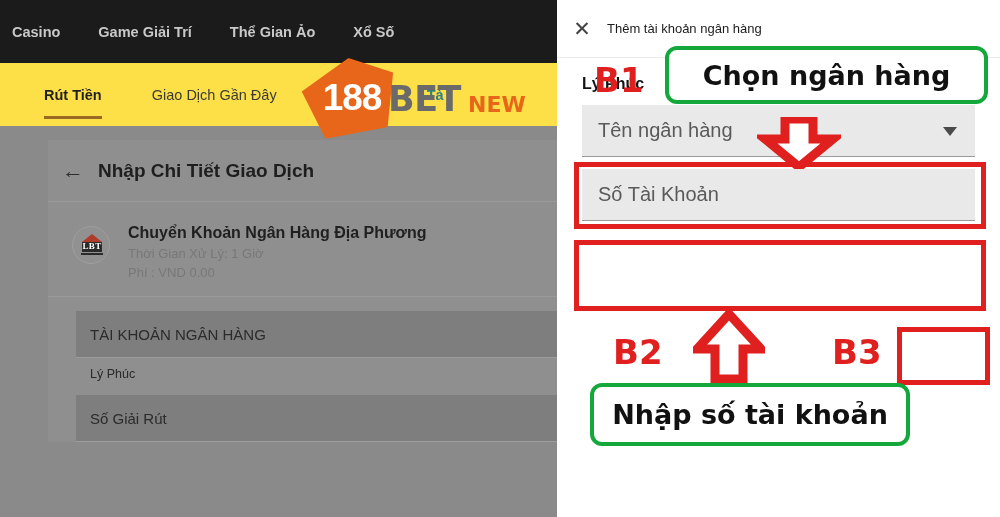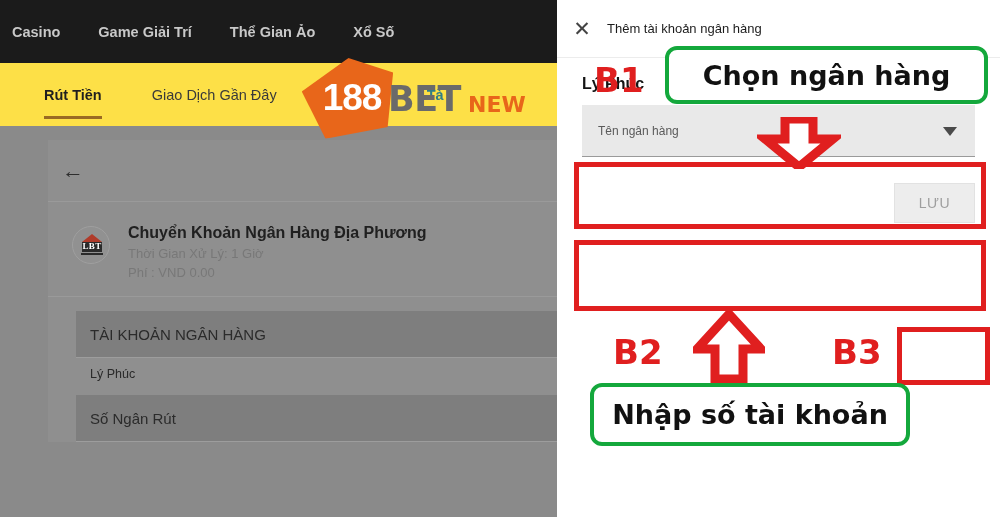--- a/index.html
+++ b/index.html
@@ -132,21 +132,21 @@
   .sheet-title { font-size: 13px; color: #1c1c1c; font-weight: 500; }
 
   .sheet-body { padding: 10px 25px 0 25px; position: relative; }
   .acct-label { font-size: 12.5px; color: #8a8a8a; margin-top: 42px; }
   .acct-value { font-size: 16px; color: #141414; font-weight: 700; margin-top: 7px; }
 
   .input-wrap { position: relative; margin-top: 12px; }
   .mat-input {
     background: #e9e9e9; height: 52px; border-bottom: 1px solid #9a9a9a;
     display: flex; align-items: center; padding: 0 16px;
-    color: #5a5a5a; font-size: 12px;
+    color: #5a5a5a; font-size: 20px;
   }
   .caret {
     position: absolute; right: 18px; top: 22px;
     width: 0; height: 0; border-left: 7px solid transparent;
     border-right: 7px solid transparent; border-top: 9px solid #4a4a4a;
   }
   .save-row { display: flex; justify-content: flex-end; margin-top: 26px; }
   .save-btn {
     background: #ededed; color: #9e9e9e; font-size: 14px; letter-spacing: .5px;
     padding: 11px 24px; border: 1px solid #e2e2e2;
@@ -196,20 +196,21 @@
     <div class="wm">
       <div class="wm-pent"></div>
       <div class="wm-188">188</div>
       <div class="wm-bet">BET</div>
       <div class="wm-new">NEW</div>
     </div>
 
     <div class="card">
       <div class="card-head">
         <div class="back-arrow">←</div>
+        <div class="card-title">Nhập Chi Tiết Giao Dịch</div>
       </div>
 
       <div class="method-row">
         <div class="bank-badge">
           <div class="bb-roof"></div>
           <div class="bb-body"></div>
           <div class="bb-txt">LBT</div>
           <div class="bb-base"></div>
         </div>
         <div class="method-txt">
@@ -219,44 +220,44 @@
         </div>
       </div>
 
       <div class="field-block">
         <div class="field-label-box">TÀI KHOẢN NGÂN HÀNG</div>
         <div class="field-underline"></div>
         <div class="field-value">Lý Phúc</div>
       </div>
 
       <div class="field-block" style="padding-top:0">
-        <div class="field-label-box">Số Ngân Rút</div>
+        <div class="field-label-box">Số Giải Rút</div>
         <div class="field-underline"></div>
       </div>
     </div>
   </div>
 
   <div class="right-pane">
     <div class="sheet-head">
       <div class="close-x">✕</div>
       <div class="sheet-title">Thêm tài khoản ngân hàng</div>
     </div>
 
     <div class="sheet-body">
       <div class="acct-value">Lý Phúc</div>
 
       <div class="input-wrap">
         <div class="mat-input">Tên ngân hàng</div>
         <div class="caret"></div>
       </div>
 
-
-      <div class="save-row">
-        <div class="save-btn">LƯU</div>
-      </div>
+      <div class="input-wrap">
+        <div class="mat-input">Số Tài Khoản</div>
+      </div>
+
     </div>
   </div>
 
   <div class="anno steplabel" style="left:594px; top:63px;">B1</div>
 
   <div class="anno greenbox" style="left:665px; top:46px; width:323px; height:58px;">
     <span>Chọn ngân hàng</span>
   </div>
 
   <div class="anno" style="left:757px; top:117px;">

